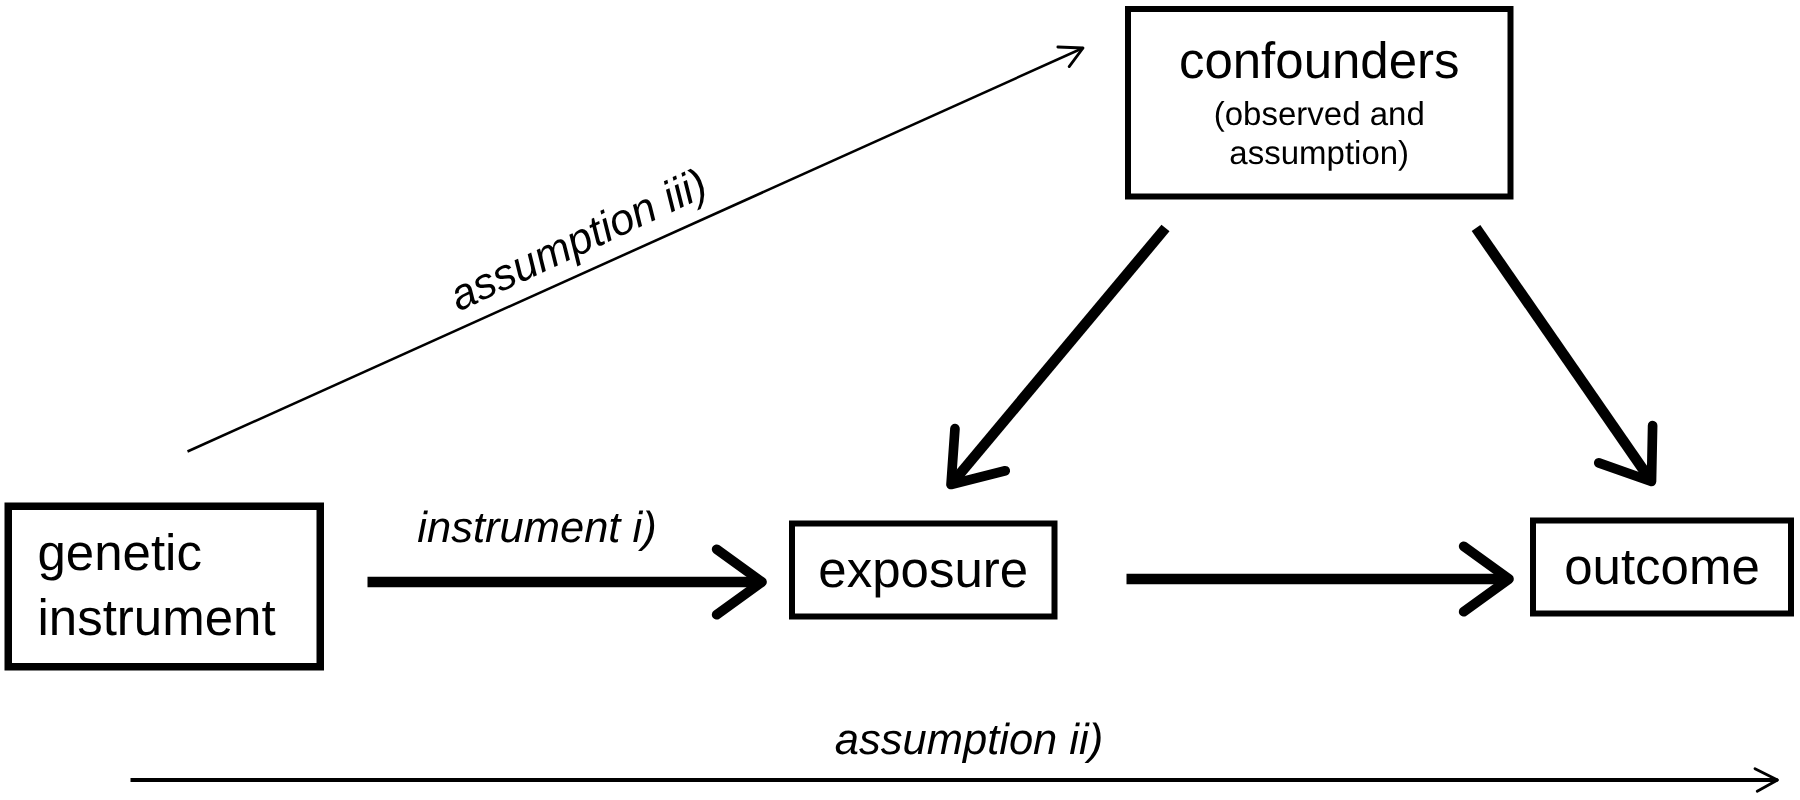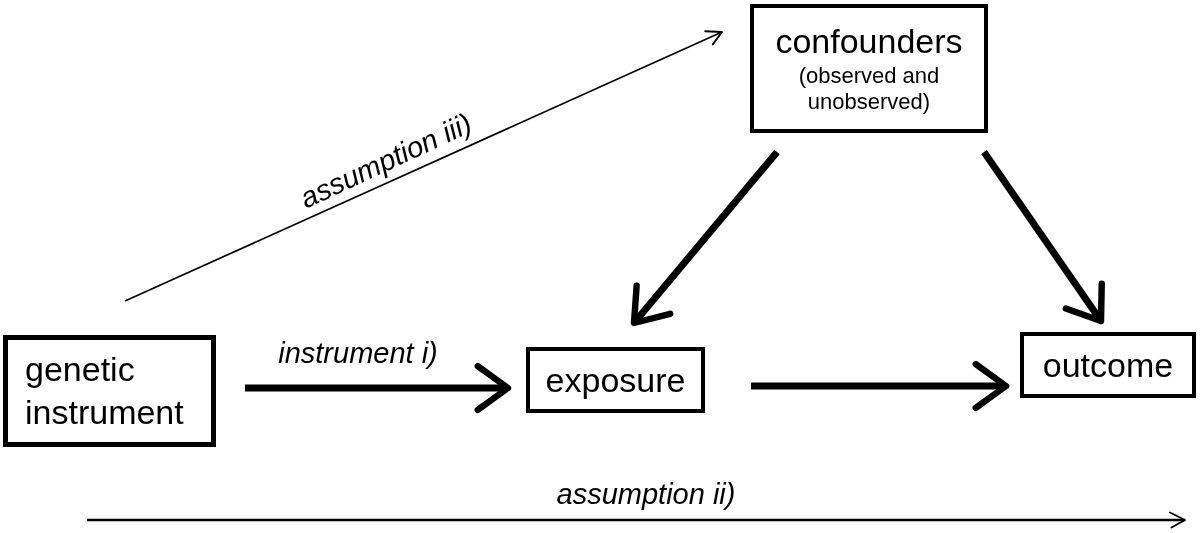--- a/index.html
+++ b/index.html
@@ -42,28 +42,28 @@
     line-height: 1.26;
     text-align: left;
   }
   .node-exposure {
     left: 526px; top: 347px;
     width: 179px; height: 66px;
     align-items: center;
     font-size: 34px;
   }
   .node-outcome {
-    left: 1020px; top: 332px;
+    left: 1020px; top: 345px;
     width: 176px; height: 66px;
     align-items: center;
     font-size: 34px;
   }
   .node-confounders {
     left: 750px; top: 4px;
-    width: 238px; height: 129px;
+    width: 259px; height: 129px;
     align-items: center;
     text-align: center;
     padding: 2px 14px;
   }
   .node-confounders .main-label {
     font-size: 34px;
     line-height: 1.15;
   }
   .node-confounders .sub-label {
     font-size: 22px;
@@ -115,21 +115,21 @@
   <div class="node node-genetic-instrument">
     <span>genetic instrument</span>
   </div>
 
   <div class="node node-outcome">
     <span>outcome</span>
   </div>
 
   <div class="node node-confounders">
     <span class="main-label">confounders</span>
-    <span class="sub-label">(observed and unobserved)</span>
+    <span class="sub-label">(observed and assumption)</span>
   </div>
 
   <div class="edge-label label-assumption-i">instrument i)</div>
 
   <div class="edge-label label-assumption-ii">assumption ii)</div>
 
   <div class="edge-label label-assumption-iii">assumption iii)</div>
 
 </div>
 

